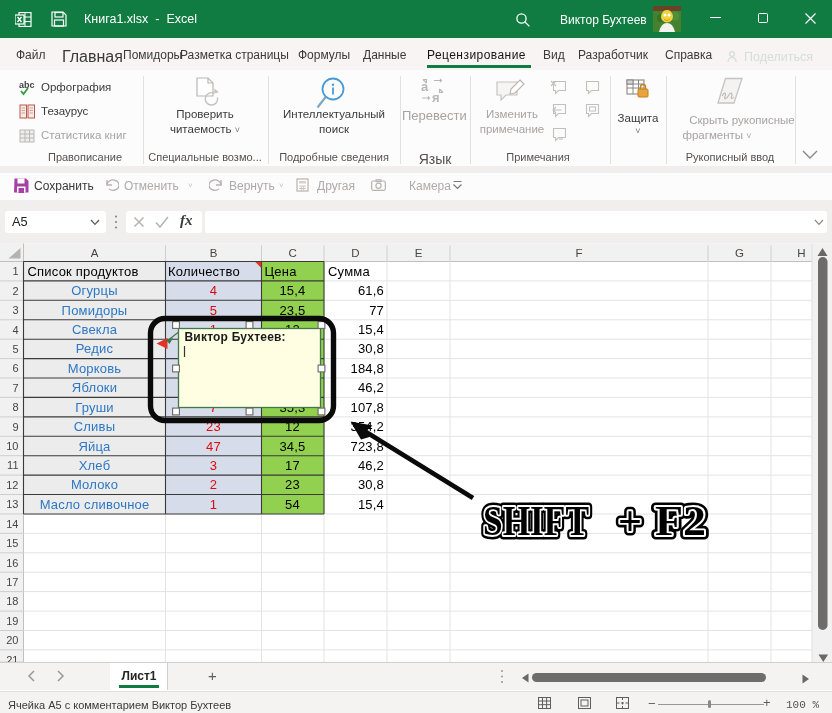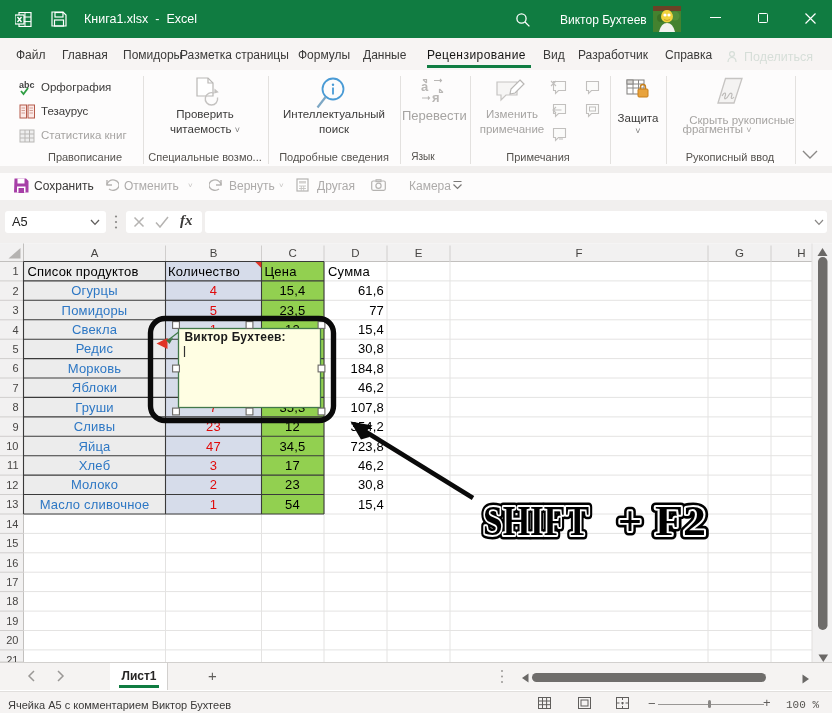--- a/index.html
+++ b/index.html
@@ -45,21 +45,21 @@
  <path d="M6 26 q2-9 8-9 q6 0 8 9 z" fill="#f2f2ee"></path>
 </svg>
 
 <div class="abs" style="left:710px;top:17px;width:10.5px;height:1.4px;background:#fff;"></div>
 <div class="abs" style="left:757.5px;top:12.7px;width:10.5px;height:10.5px;border:1.3px solid #fff;border-radius:1.5px;"></div>
 <svg class="abs" style="left:805px;top:12.7px" width="11" height="11" viewBox="0 0 11 11">
  <path d="M0.5 0.5 L10.5 10.5 M10.5 0.5 L0.5 10.5" stroke="#fff" stroke-width="1.2"></path>
 </svg>
 <div class="abs" style="left:0;top:38px;width:832px;height:32px;background:#f7f4f3;"></div>
 <div class="abs" style="left:16px;top:48px;font-size:12px;font-weight:normal;color:#3b3a39;">Файл</div>
-<div class="abs" style="left:62px;top:48px;font-size:12px;font-weight:normal;color:#3b3a39;">Главная</div>
+<div class="abs" style="left:62px;top:48px;font-size:16px;font-weight:normal;color:#3b3a39;">Главная</div>
 <div class="abs" style="left:123px;top:48px;font-size:12px;font-weight:normal;color:#3b3a39;">Помидоры</div>
 <div class="abs" style="left:180px;top:48px;font-size:12px;font-weight:normal;color:#3b3a39;">Разметка страницы</div>
 <div class="abs" style="left:298px;top:48px;font-size:12px;font-weight:normal;color:#3b3a39;">Формулы</div>
 <div class="abs" style="left:363px;top:48px;font-size:12px;font-weight:normal;color:#3b3a39;">Данные</div>
 <div class="abs" style="left:427px;top:48px;font-size:12px;font-weight:normal;color:#161514;letter-spacing:0.45px;">Рецензирование</div>
 <div class="abs" style="left:543px;top:48px;font-size:12px;font-weight:normal;color:#3b3a39;">Вид</div>
 <div class="abs" style="left:578px;top:48px;font-size:12px;font-weight:normal;color:#3b3a39;">Разработчик</div>
 <div class="abs" style="left:665px;top:48px;font-size:12px;font-weight:normal;color:#3b3a39;">Справка</div>
 <div class="abs" style="left:427px;top:65px;width:104px;height:3px;background:#107c41;"></div>
 <svg class="abs" style="left:727px;top:50px" width="13" height="13" viewBox="0 0 13 13">
@@ -72,21 +72,21 @@
 <div class="abs" style="left:143px;top:76px;width:1px;height:88px;background:#e3e1df;"></div>
 <div class="abs" style="left:268px;top:76px;width:1px;height:88px;background:#e3e1df;"></div>
 <div class="abs" style="left:400px;top:76px;width:1px;height:88px;background:#e3e1df;"></div>
 <div class="abs" style="left:470px;top:76px;width:1px;height:88px;background:#e3e1df;"></div>
 <div class="abs" style="left:610px;top:76px;width:1px;height:88px;background:#e3e1df;"></div>
 <div class="abs" style="left:666px;top:76px;width:1px;height:88px;background:#e3e1df;"></div>
 <div class="abs" style="left:795px;top:76px;width:1px;height:88px;background:#e3e1df;"></div>
 <div class="abs" style="left:-5px;top:151px;width:180px;text-align:center;font-size:11px;color:#55524e;">Правописание</div>
 <div class="abs" style="left:115px;top:151px;width:180px;text-align:center;font-size:11px;color:#55524e;">Специальные возмо...</div>
 <div class="abs" style="left:244px;top:151px;width:180px;text-align:center;font-size:11px;color:#55524e;">Подробные сведения</div>
-<div class="abs" style="left:333px;top:151px;width:180px;text-align:center;font-size:10px;color:#55524e;">Язык</div>
+<div class="abs" style="left:345px;top:151px;width:180px;text-align:center;font-size:14px;color:#55524e;">Язык</div>
 <div class="abs" style="left:448px;top:151px;width:180px;text-align:center;font-size:11px;color:#55524e;">Примечания</div>
 <div class="abs" style="left:640px;top:151px;width:180px;text-align:center;font-size:11px;color:#55524e;">Рукописный ввод</div>
 <svg class="abs" style="left:19px;top:80px" width="17" height="16" viewBox="0 0 17 16">
  <text x="0" y="8" font-size="9" font-weight="bold" fill="#444">abc</text>
  <path d="M2 11 l2.5 3 L9 8" fill="none" stroke="#2f9e44" stroke-width="1.8"></path>
 </svg>
 <div class="abs" style="left:41px;top:81px;font-size:11.5px;color:#3b3a39;">Орфография</div>
 <svg class="abs" style="left:19px;top:104px" width="17" height="16" viewBox="0 0 17 16">
  <rect x="1" y="1" width="6.5" height="13" fill="#fbe9e7" stroke="#b55a4a" stroke-width="1"></rect>
  <rect x="9" y="1" width="6.5" height="13" fill="#fbe9e7" stroke="#b55a4a" stroke-width="1"></rect>
@@ -163,21 +163,21 @@
  <path d="M14.5 10 v-2 a2.5 2.5 0 0 1 5 0 v2" fill="none" stroke="#c87f1b" stroke-width="1.4"></path>
 </svg>
 <div class="abs" style="left:610px;top:112px;width:56px;text-align:center;font-size:11.5px;color:#3b3a39;">Защита</div>
 <div class="abs" style="left:610px;top:126px;width:56px;text-align:center;font-size:9px;color:#777;">˅</div>
 
 <svg class="abs" style="left:713px;top:76px" width="32" height="32" viewBox="0 0 32 32">
  <path d="M5 27 L12.5 2.5 L29 2.5 L21 27 z" fill="#f4f3f2" stroke="#c6c4c2" stroke-width="1.3"></path>
  <path d="M9 20 c2.5-5 4.5-3 3 0.5 c-1.5 3.5 1.5 3 3.5-1 c2-4 4.5-2.5 3 1 c-1 2.5 1 2.5 2.5 0.5" fill="none" stroke="#bcbab8" stroke-width="1.1"></path>
 </svg>
 <div class="abs" style="left:666px;top:114px;width:152px;text-align:center;font-size:11.5px;color:#a6a4a2;">Скрыть рукописные</div>
-<div class="abs" style="left:666px;top:123px;width:102px;text-align:center;font-size:11.5px;color:#a6a4a2;">фрагменты <span style="font-size:9px;">˅</span></div>
+<div class="abs" style="left:666px;top:129px;width:102px;text-align:center;font-size:11.5px;color:#a6a4a2;">фрагменты <span style="font-size:9px;">˅</span></div>
 
 <svg class="abs" style="left:802px;top:150px" width="16" height="10" viewBox="0 0 16 10">
  <path d="M1 1 l7 7 7-7" fill="none" stroke="#8a8886" stroke-width="1.4"></path>
 </svg>
 <div class="abs" style="left:0;top:172.5px;width:832px;height:27.5px;background:#fdfcfc;"></div>
 <svg class="abs" style="left:14px;top:178px" width="15" height="15" viewBox="0 0 15 15">
  <path d="M0.5 0.5 h11.5 l2.5 2.5 v11.5 h-14.5 z" fill="#a73fa7"></path>
  <rect x="3.5" y="0.5" width="7" height="5" fill="#fff"></rect>
  <rect x="3" y="8.5" width="8.5" height="6" fill="#fff"></rect>
  <rect x="4.5" y="10" width="5.5" height="5" fill="#a73fa7"></rect>

